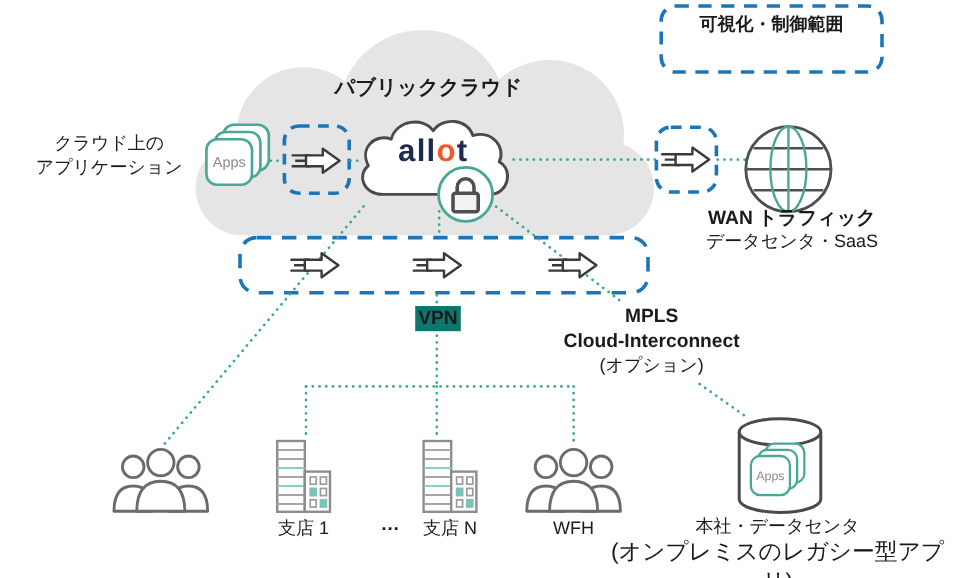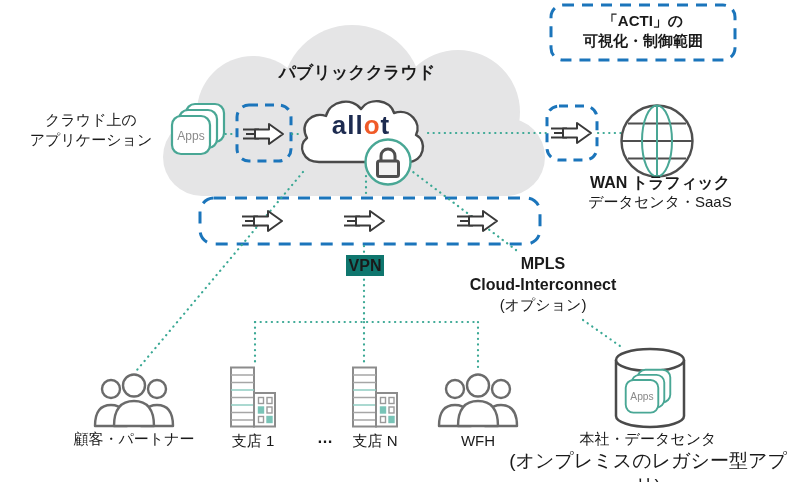--- a/index.html
+++ b/index.html
@@ -101,21 +101,20 @@
       <path class="dot" d="M255 322 L478 322"></path>
       <path class="dot" d="M255 322 L255 362"></path>
       <path class="dot" d="M364 322 L364 362"></path>
       <path class="dot" d="M478 322 L478 368"></path>
       <path class="dot" d="M400 162 L516 250"></path>
       <path class="dot" d="M583 320 L620 346"></path>
     </g>
   </svg>
 
   <div class="lbl b s15" style="left:551px;top:11px;width:184px;">
-    <div>「ACTI」の</div>
     <div>可視化・制御範囲</div>
   </div>
 
   <div class="lbl b s17" style="left:257px;top:62px;width:200px;">パブリッククラウド</div>
 
   <div class="lbl s15" style="left:6px;top:110px;width:170px;">
     <div>クラウド上の</div>
     <div>アプリケーション</div>
   </div>
 
@@ -183,21 +182,20 @@
   <svg class="abs" style="left:436px;top:372px;" width="84" height="56">
       <use href="#sym-people" width="84" height="56"></use>
     </svg>
 
   <svg class="abs" style="left:606px;top:346px;" width="88" height="84" viewBox="0 0 88 84">
     <path d="M10 14 v56 a34 11 0 0 0 68 0 v-56" fill="#ffffff" stroke="#4a4a4a" stroke-width="2.5"></path>
     <ellipse cx="44" cy="14" rx="34" ry="11" fill="#ffffff" stroke="#4a4a4a" stroke-width="2.5"></ellipse>
     <use href="#sym-apps" x="18" y="22" width="48" height="48"></use>
   </svg>
 
-  <div class="lbl s15" style="left:44px;top:429px;width:180px;">顧客・パートナー</div>
   <div class="lbl s15" style="left:203px;top:431px;width:100px;">支店 1</div>
   <div class="lbl b s16" style="left:300px;top:427px;width:50px;">…</div>
   <div class="lbl s15" style="left:325px;top:431px;width:100px;">支店 N</div>
   <div class="lbl s15" style="left:548px;top:429px;width:200px;">本社・データセンタ</div>
   <div class="lbl s15" style="left:428px;top:431px;width:100px;">WFH</div>
   <div class="lbl s14" style="left:508px;top:448px;width:280px;">(オンプレミスのレガシー型アプリ)</div>
 
 </div>
 
 </body></html>

